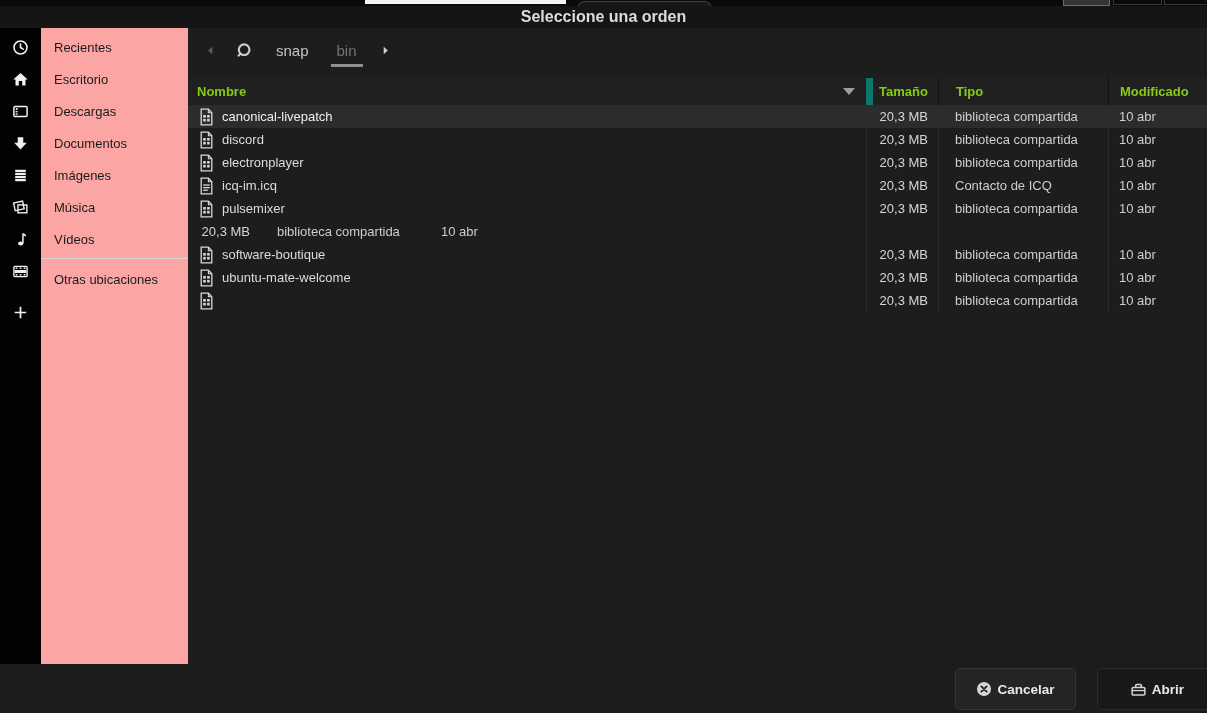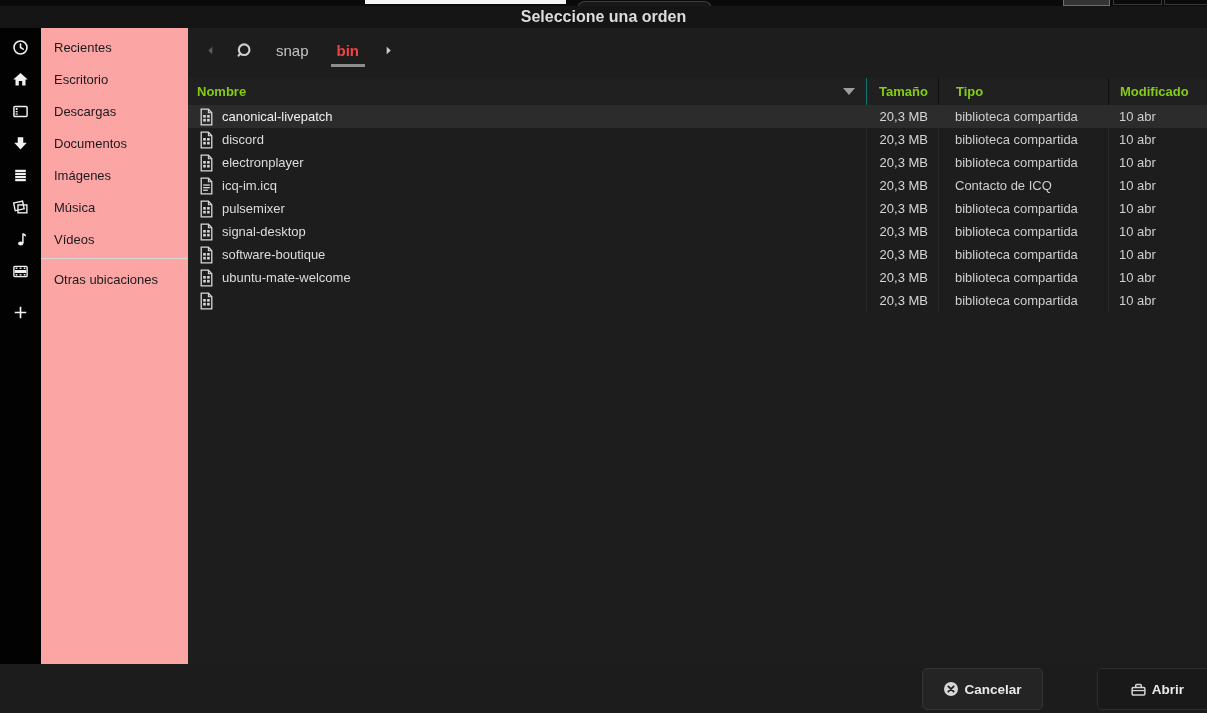--- a/index.html
+++ b/index.html
@@ -36,31 +36,31 @@
   .side-sep{height:1px;background:#d8d8d8;margin:3px 0 4px 0;}
 
   
   .main{top:28px;left:188px;width:1019px;height:636px;background:#1d1d1d;}
 
   
   .pathbar{top:0;left:0;width:1019px;height:44px;display:flex;align-items:center;padding-left:15px;box-sizing:border-box;}
   .nav-arrow{display:flex;align-items:center;justify-content:center;width:14px;height:20px;}
   .ring-icon{margin-left:18px;color:#cfcfcf;display:flex;align-items:center;}
   .crumb{position:relative;margin-left:20px;font-size:15px;color:#c3c3c3;padding:6px 4px;}
-  .crumb.active{color:#ef4444;font-weight:700;}
+  .crumb.active{color:#737373;font-weight:400;}
   .crumb.active .crumb-underline{position:absolute;left:-2px;right:-2px;bottom:-2px;height:3px;background:#8e8e8e;}
   .fwd{margin-left:18px;}
 
   
   .list-header{top:50px;left:0;width:1019px;height:27px;background:#202020;
                border-bottom:1px solid #101010;display:flex;color:#84cc16;
                font-size:13px;font-weight:700;}
   .hc{display:flex;align-items:center;box-sizing:border-box;}
   .hc-name{width:678px;padding-left:9px;justify-content:space-between;padding-right:11px;}
-  .hc-size{width:72px;justify-content:flex-end;padding-right:10px;border-left:1px solid #0f766e;}
+  .hc-size{width:72px;justify-content:flex-end;padding-right:10px;border-left:7px solid #0f766e;}
   .hc-type{width:170px;padding-left:17px;border-left:1px solid #101010;}
   .hc-mod{width:99px;padding-left:11px;border-left:1px solid #101010;}
   .sort-caret{width:0;height:0;border-left:6px solid transparent;border-right:6px solid transparent;
               border-top:7px solid #9d9d9d;}
 
   
   .colsep{top:77px;width:1px;height:207px;background:rgba(255,255,255,0.055);}
 
   
   .rows{top:77px;left:0;width:1019px;}
@@ -71,21 +71,21 @@
   .c-name .fname{margin-left:8px;white-space:nowrap;}
   .c-size{width:72px;justify-content:flex-end;padding-right:10px;color:#d6d6d6;}
   .c-type{width:170px;padding-left:17px;color:#cecece;}
   .c-mod{width:99px;padding-left:11px;color:#cecece;}
   .file-ic{color:#d9d9d9;flex:0 0 auto;display:flex;}
 
   
   .bottombar{top:664px;left:0;width:1207px;height:49px;background:#1c1c1c;}
   .btn{position:absolute;top:4px;height:42px;border-radius:5px;display:flex;align-items:center;
        justify-content:center;font-size:13.5px;font-weight:700;color:#e9e9e9;cursor:default;box-sizing:border-box;}
-  .btn-cancel{left:922px;width:121px;background:#242424;border:1px solid #353535;}
+  .btn-cancel{left:955px;width:121px;background:#242424;border:1px solid #353535;}
   .btn-open{left:1097px;width:120px;background:#191919;border:1px solid #2d2d2d;}
   .btn .bi{margin-right:5px;display:flex;}
 
   svg{display:block;}
 </style>
 </head>
 <body>
 
 <svg width="0" height="0" style="position:absolute">
   <symbol id="sym-clock" viewBox="0 0 16 16">
@@ -370,28 +370,20 @@
               </svg>
             </span>
       <span class="fname">pulsemixer</span>
     </div>
     <div class="cell c-size">20,3 MB</div>
     <div class="cell c-type">biblioteca compartida</div>
     <div class="cell c-mod">10 abr</div>
   </div>
 
   <div class="row">
-    <div class="cell c-name">
-      <span class="file-ic">
-              <svg width="15" height="18">
-                <use href="#sym-execfile"></use>
-              </svg>
-            </span>
-      <span class="fname">signal-desktop</span>
-    </div>
     <div class="cell c-size">20,3 MB</div>
     <div class="cell c-type">biblioteca compartida</div>
     <div class="cell c-mod">10 abr</div>
   </div>
 
   <div class="row">
     <div class="cell c-name">
       <span class="file-ic">
               <svg width="15" height="18">
                 <use href="#sym-execfile"></use>

